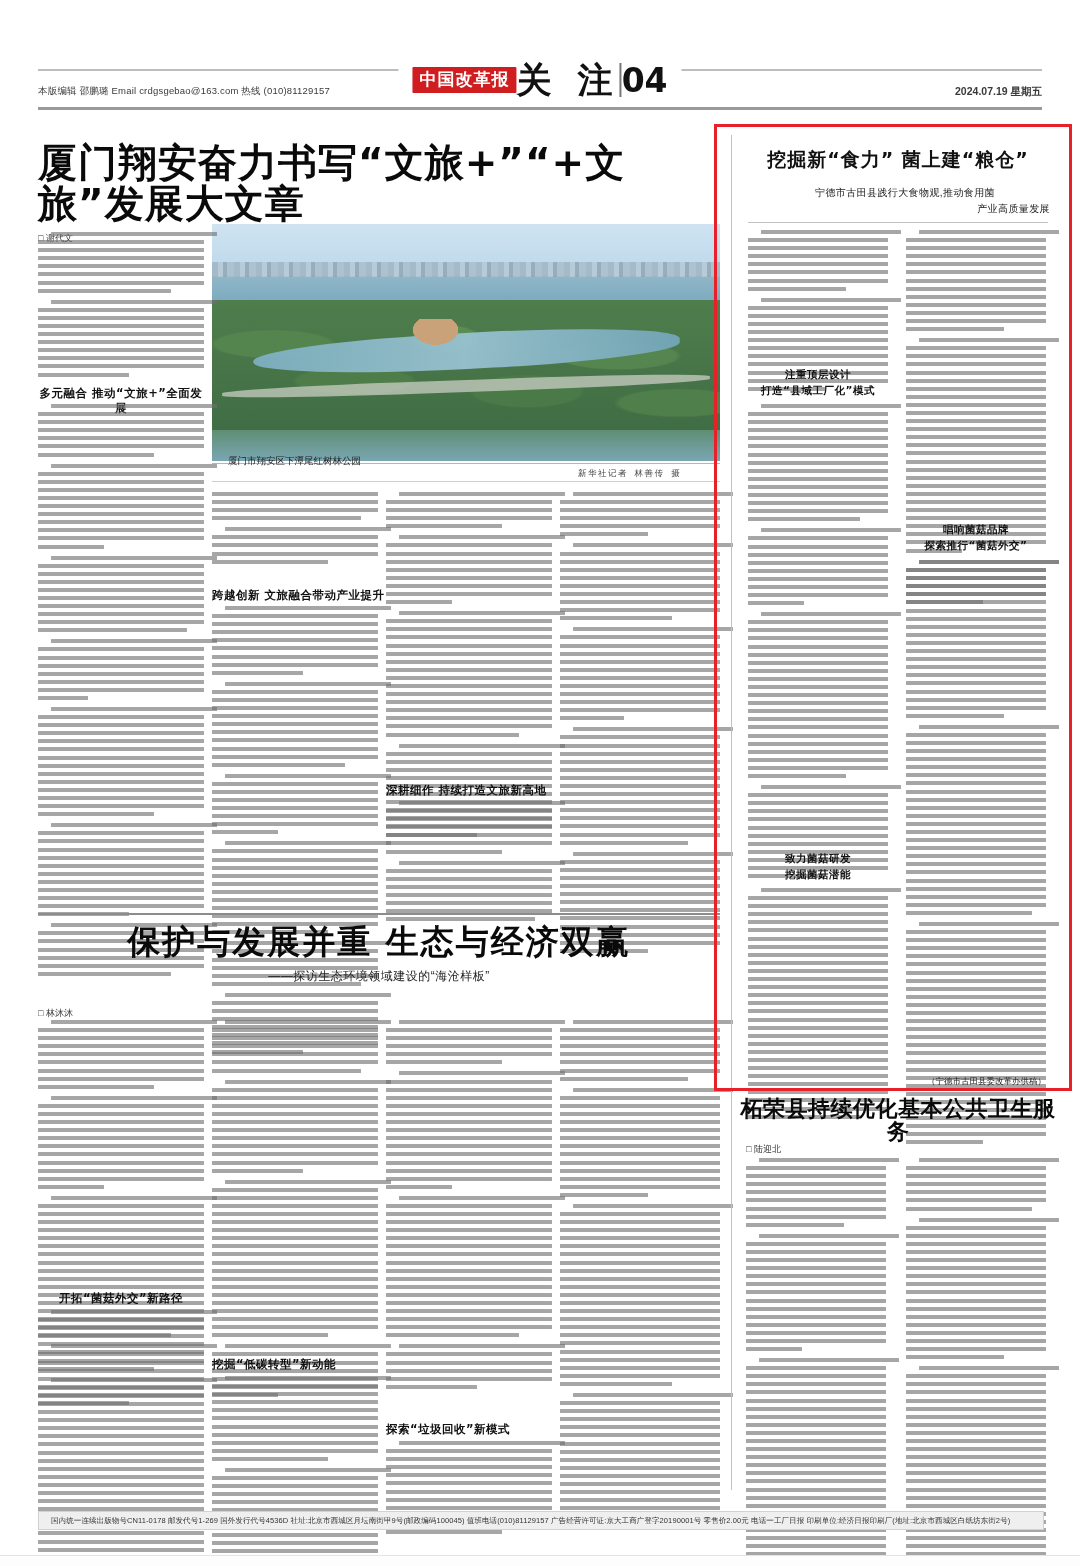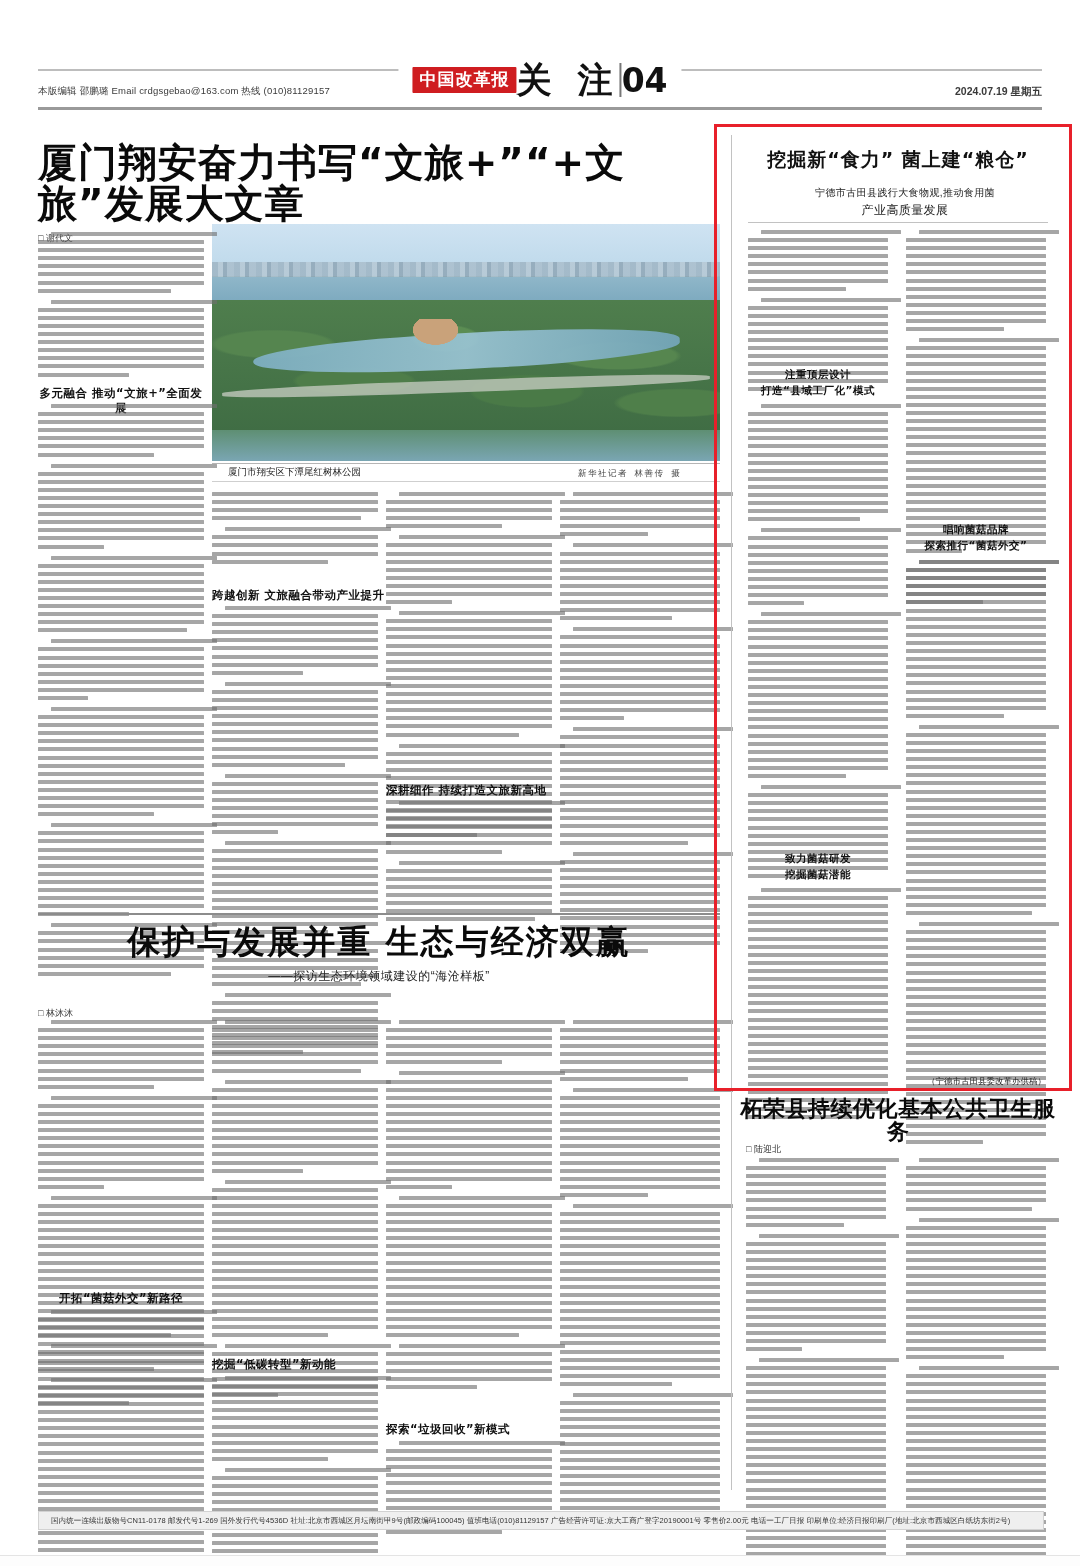--- a/index.html
+++ b/index.html
@@ -207,21 +207,21 @@
     <div class="sky"></div>
       <div class="skyline"></div>
       <div class="water"></div>
     <div class="mangrove"></div>
       <div class="channel"></div>
     <div class="pavilion"></div>
       <div class="path"></div>
       <div class="bottomwalk"></div>
   </div>
   <div class="cap-rule" style="left:212px;top:463px;width:508px;"></div>
-  <div class="photo-cap" style="left:228px;top:466px;">厦门市翔安区下潭尾红树林公园</div>
+  <div class="photo-cap" style="left:228px;top:455px;">厦门市翔安区下潭尾红树林公园</div>
   <div class="photo-credit" style="left:578px;top:468px;">新华社记者 林善传 摄</div>
   <div class="cap-rule" style="left:212px;top:481px;width:508px;background:#cfcfcf;"></div>
 
   <div class="col" style="left:38px;top:232px;width:166px;">
     <div class="para">
       <div class="ln full i"></div>
         <div class="ln full"></div>
         <div class="ln full"></div>
       <div class="ln full"></div>
         <div class="ln full"></div>
@@ -896,21 +896,21 @@
     </div>
   </div>
 
   <div class="vrule" style="left:731px;top:135px;height:1355px;"></div>
 
   <div class="col" style="left:748px;top:150px;width:300px;text-align:center;">
     <div class="hl-main" style="font-size:19px;letter-spacing:1px;color:#111;">挖掘新“食力” 菌上建“粮仓”</div>
   </div>
   <div class="col" style="left:760px;top:186px;width:290px;">
     <div style="font-family:'Liberation Sans',sans-serif;font-size:10px;color:#222;text-align:center;letter-spacing:.4px;">宁德市古田县践行大食物观,推动食用菌</div>
-    <div style="font-family:Liberation Sans, sans-serif;font-size:12px;color:#222;text-align:center;letter-spacing:.4px;margin-top:2px;">产业高质量发展</div>
+    <div style="font-family:Liberation Sans, sans-serif;font-size:10px;color:#222;text-align:right;letter-spacing:.4px;margin-top:2px;">产业高质量发展</div>
   </div>
 
   <div class="hrule" style="left:748px;top:222px;width:300px;"></div>
 
   <div class="col" style="left:748px;top:230px;width:140px;">
     <div class="para">
       <div class="ln full i"></div>
         <div class="ln full"></div>
         <div class="ln full"></div>
       <div class="ln full"></div>

